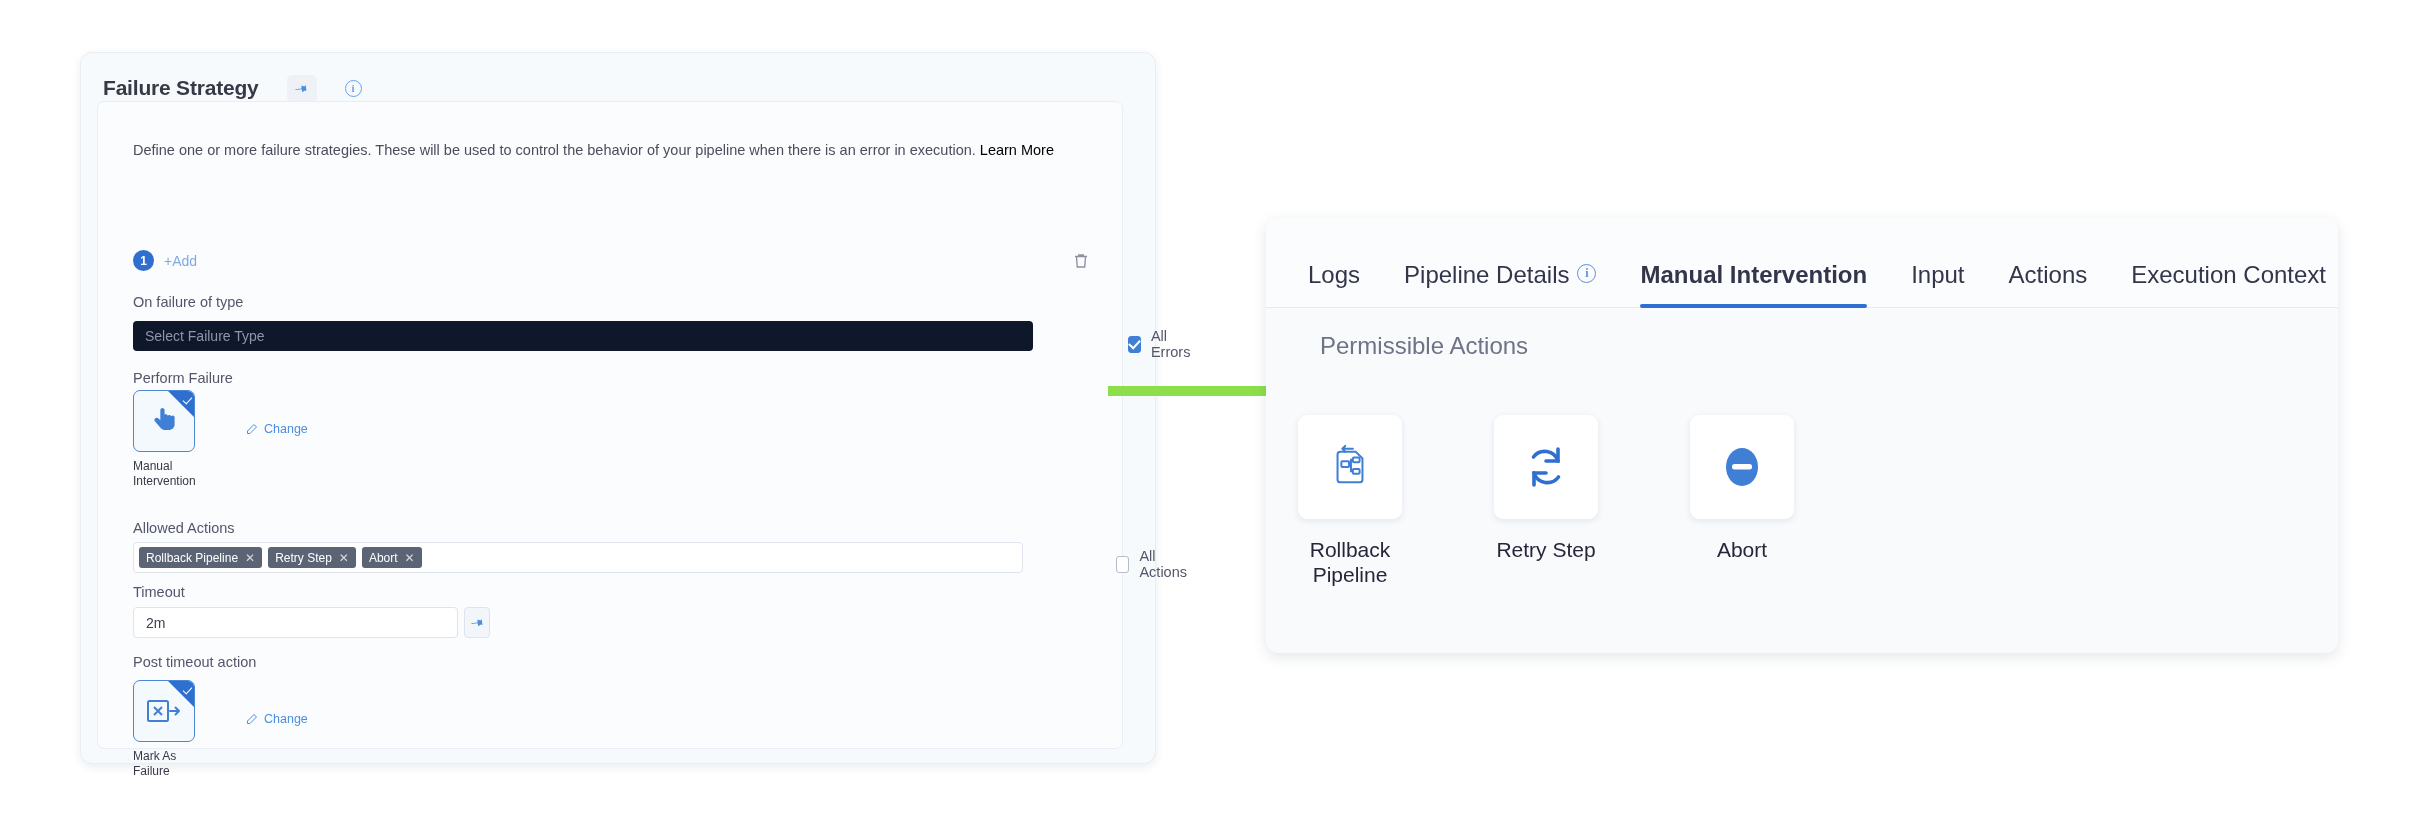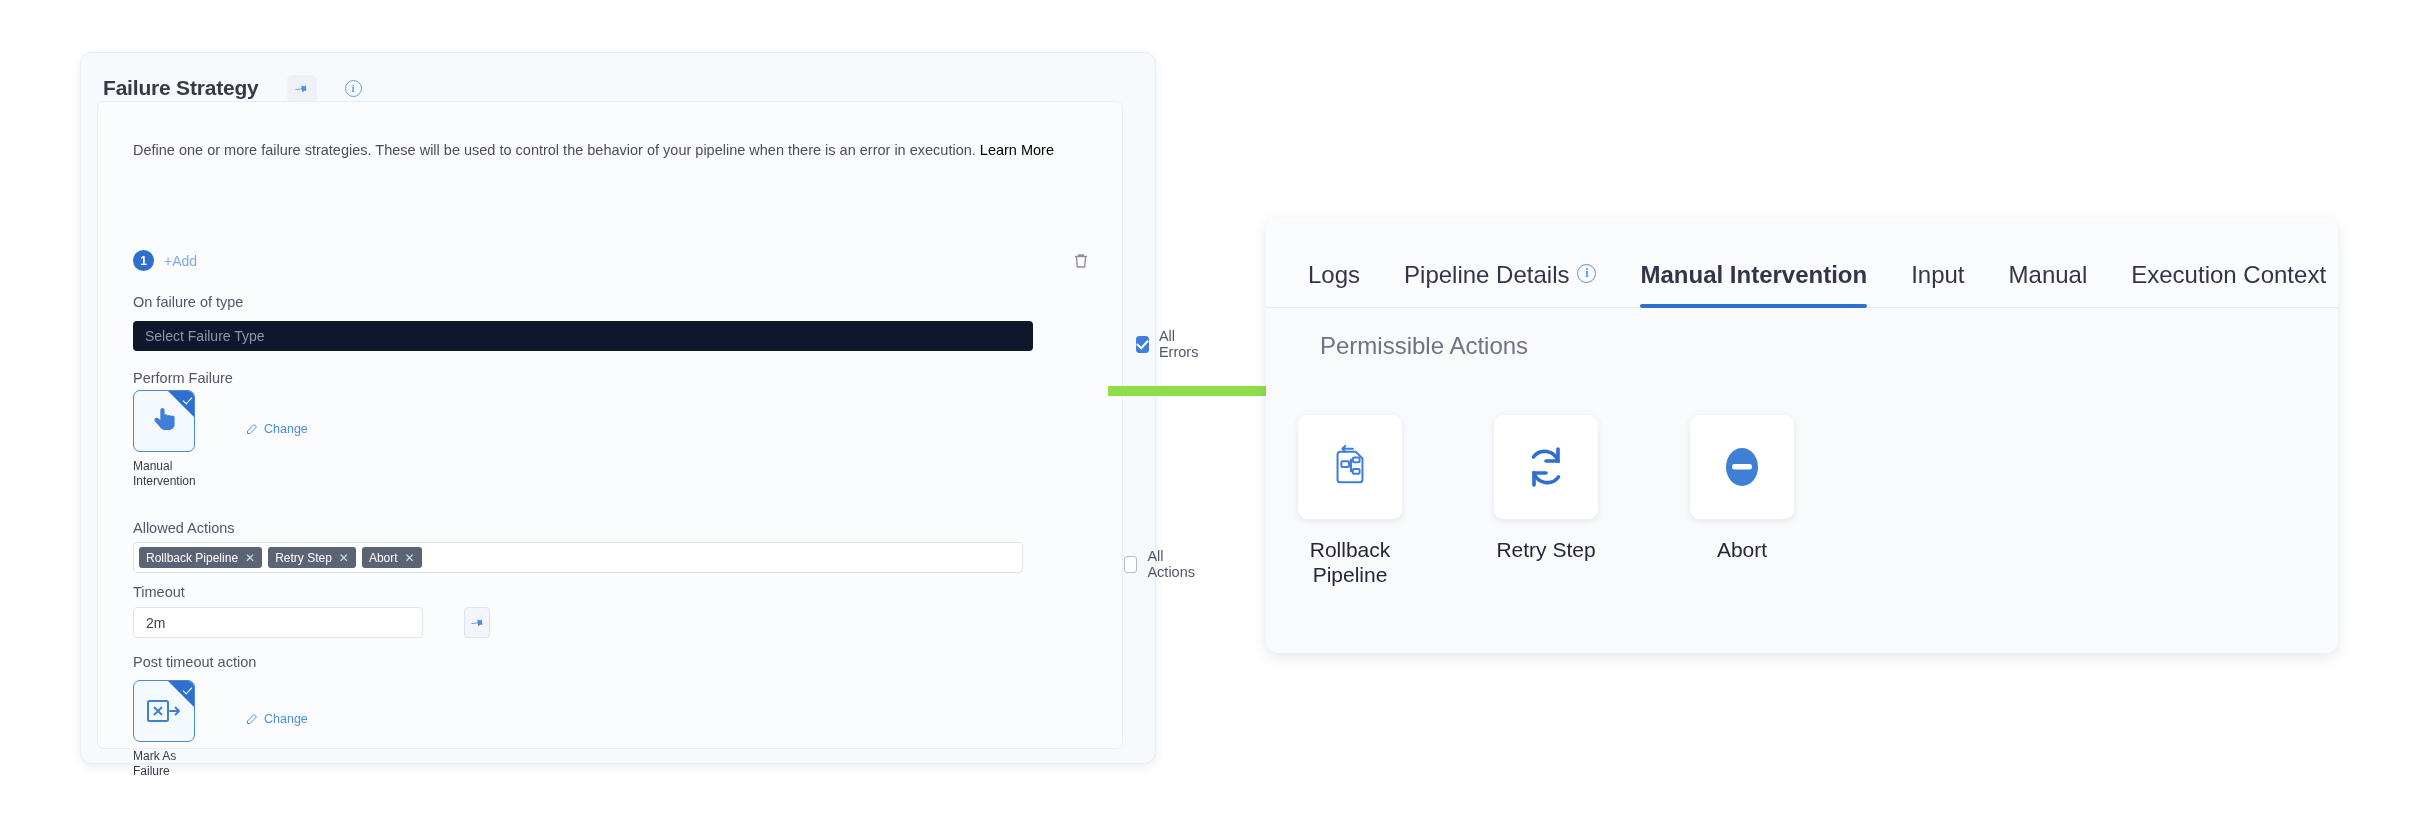--- a/index.html
+++ b/index.html
@@ -87,21 +87,21 @@
     background: #0f172a;
     border-radius: 4px;
     height: 30px;
     display: flex; align-items: center;
     padding-left: 12px;
     font-size: 14px; color: #9195a8;
   }
 
   .check-row {
     position: absolute;
-    display: flex; align-items: center; gap: 10px; margin-left: 8px;
+    display: flex; align-items: center; gap: 10px;
   }
   .cbox {
     width: 17px; height: 17px; border-radius: 3px;
     border: 1.5px solid #b6bbc9; background: #fff;
     display: flex; align-items: center; justify-content: center;
   }
   .cbox.on { background: #3f7fd6; border-color: #3f7fd6; }
   .cbox.on::after {
     content: ""; width: 5px; height: 9px;
     border: solid #fff; border-width: 0 2px 2px 0;
@@ -311,21 +311,21 @@
           <span>Abort</span>
           <span class="chip-x">✕</span>
         </span>
       </div>
       <div class="check-row" style="left:1018px; top:446px;">
         <span class="cbox"></span>
         <span class="check-label">All Actions</span>
       </div>
 
       <div class="field-label" style="left:35px; top:482px;">Timeout</div>
-      <div class="text-input" style="left:35px; top:505px; width:290px;">2m</div>
+      <div class="text-input" style="left:35px; top:505px; width:325px;">2m</div>
       <div class="pin-suffix" style="left:366px; top:505px;">
         <svg width="13" height="13" viewBox="0 0 24 24" fill="#4c8ee0" style="transform:rotate(38deg)">
           <path d="M14 2l8 8-3 1-1.5 5.5L13 13 5 21l-1-1 8-8-3.5-4.5L14 6z"></path>
         </svg>
       </div>
 
       <div class="field-label" style="left:35px; top:552px;">Post timeout action</div>
       <div class="tile-wrap" style="left:35px; top:578px;">
         <div class="tile">
           <svg width="36" height="26" viewBox="0 0 36 26" fill="none" stroke="#3f7fd6" stroke-width="2">
@@ -362,21 +362,21 @@
         <span>Pipeline Details</span>
         <span class="tab-info">i</span>
       </div>
       <div class="tab active">
         <span>Manual Intervention</span>
       </div>
       <div class="tab">
         <span>Input</span>
       </div>
       <div class="tab">
-        <span>Manual</span>
+        <span>Actions</span>
       </div>
       <div class="tab">
         <span>Execution Context</span>
       </div>
     </div>
   </div>
 
   <div class="perm-title">Permissible Actions</div>
 
   <div class="action-cards">

